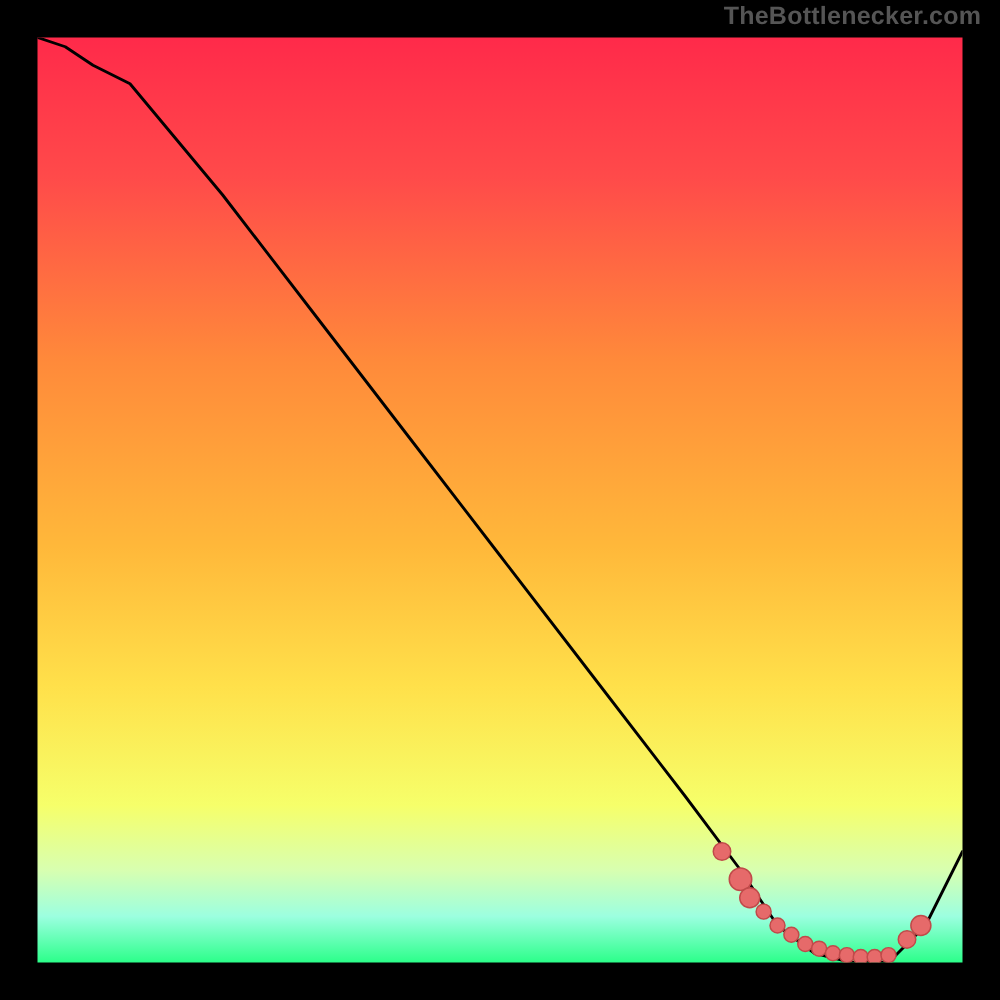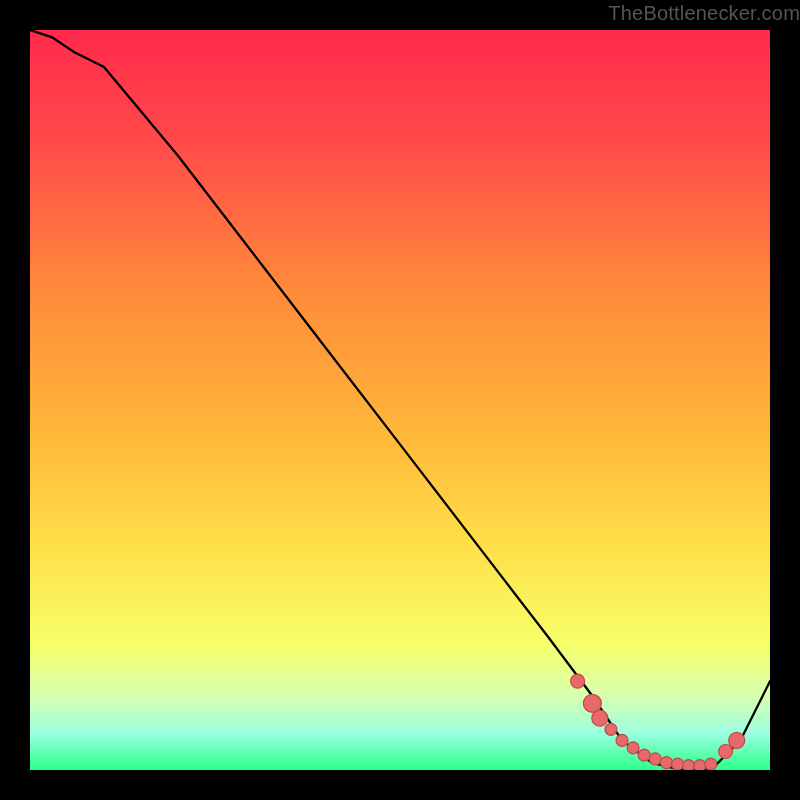--- a/index.html
+++ b/index.html
@@ -13,24 +13,24 @@
   }
   .frame {
     position: relative;
     width: 800px;
     height: 800px;
     background: #000;
   }
   .watermark {
     position: absolute;
     top: 2px;
-    right: 0;
+    right: 15px;
     color: #555;
     font-size: 20px;
-    font-weight: 400;
+    font-weight: 700;
     letter-spacing: 0.2px;
     user-select: none;
   }
   .plot {
     position: absolute;
     left: 30px;
     top: 30px;
     width: 740px;
     height: 740px;
     

